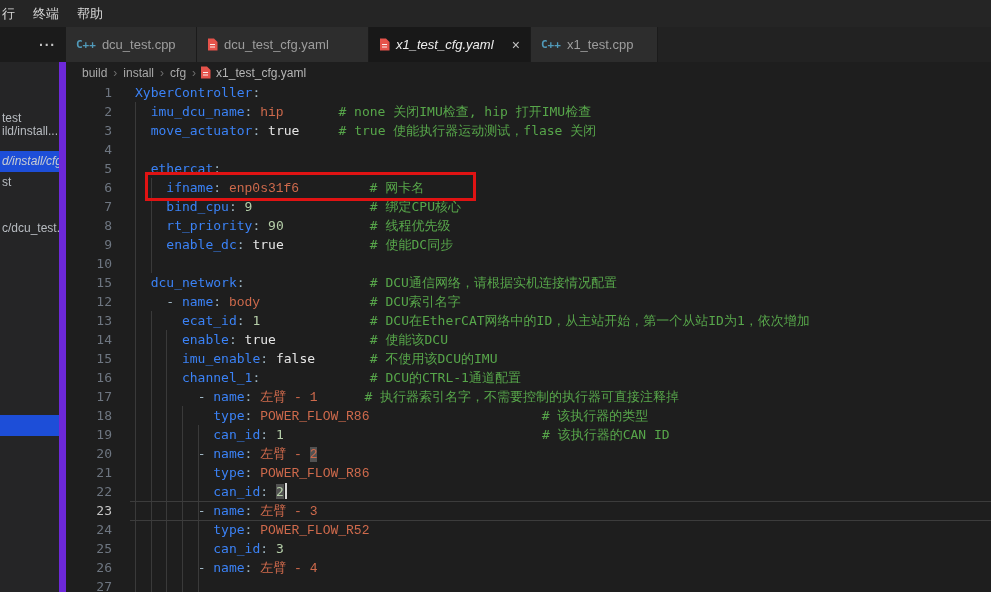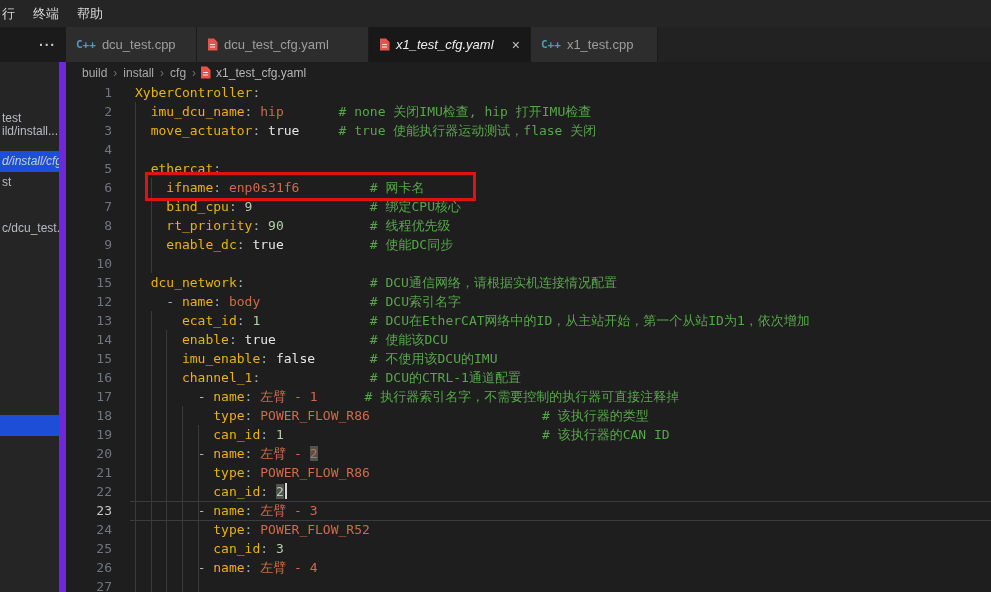--- a/index.html
+++ b/index.html
@@ -76,23 +76,23 @@
   #active-line { position:absolute; left:64px; right:0; top:418px; height:20px;
                  border-top:1px solid #3c3c3c; border-bottom:1px solid #3c3c3c; }
 
   #gutter { position:absolute; left:0; top:0; width:46px; text-align:right;
             color:#6e7681; }
   #gutter .ln { height:19px; }
   #gutter .ln.active { color:#c6c6c6; }
 
   #code { position:absolute; left:69px; top:0; right:0; }
   .code-line { height:19px; white-space:pre; position:relative; }
-  .t-key  { color:#eab308; }
+  .t-key  { color:#3b82f6; }
   .t-punc { color:#9fb6c3; }
-  .t-str  { color:#cf6a4c; }
+  .t-str  { color:#cf6a4c;font-family:Liberation Mono, monospace; }
   .t-num  { color:#b5cea8; }
   .t-bool { color:#e5e5e5;text-align:center; }
   .t-cmt  { color:#57a64a; }
   .t-hl   { background:#525252; }
   .cursor { display:inline-block; width:0; height:16px; border-left:2px solid #d8d8d8;
             vertical-align:-3px; margin-left:1px; }
 
   
   #red-box { position:absolute; left:79px; top:89px; width:331px; height:29px;
              border:3px solid #e01313; pointer-events:none; z-index:5; }

